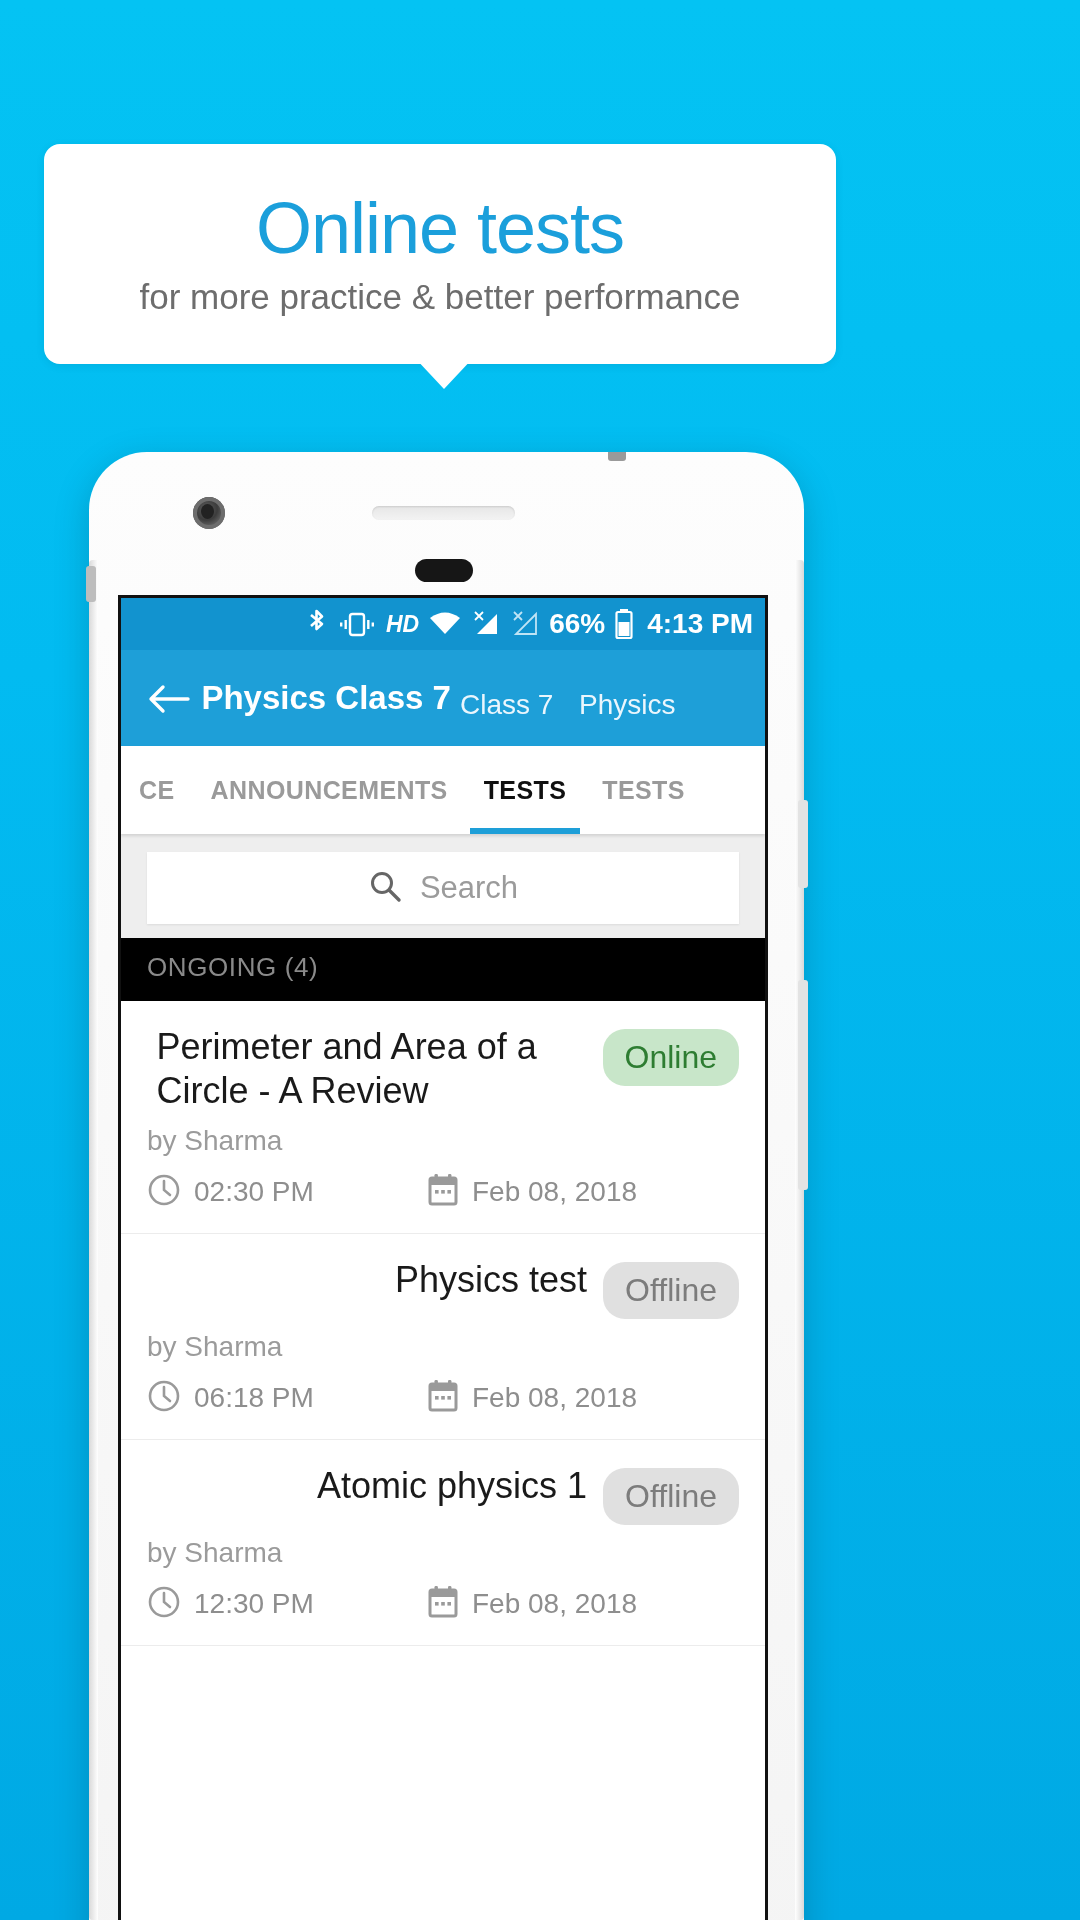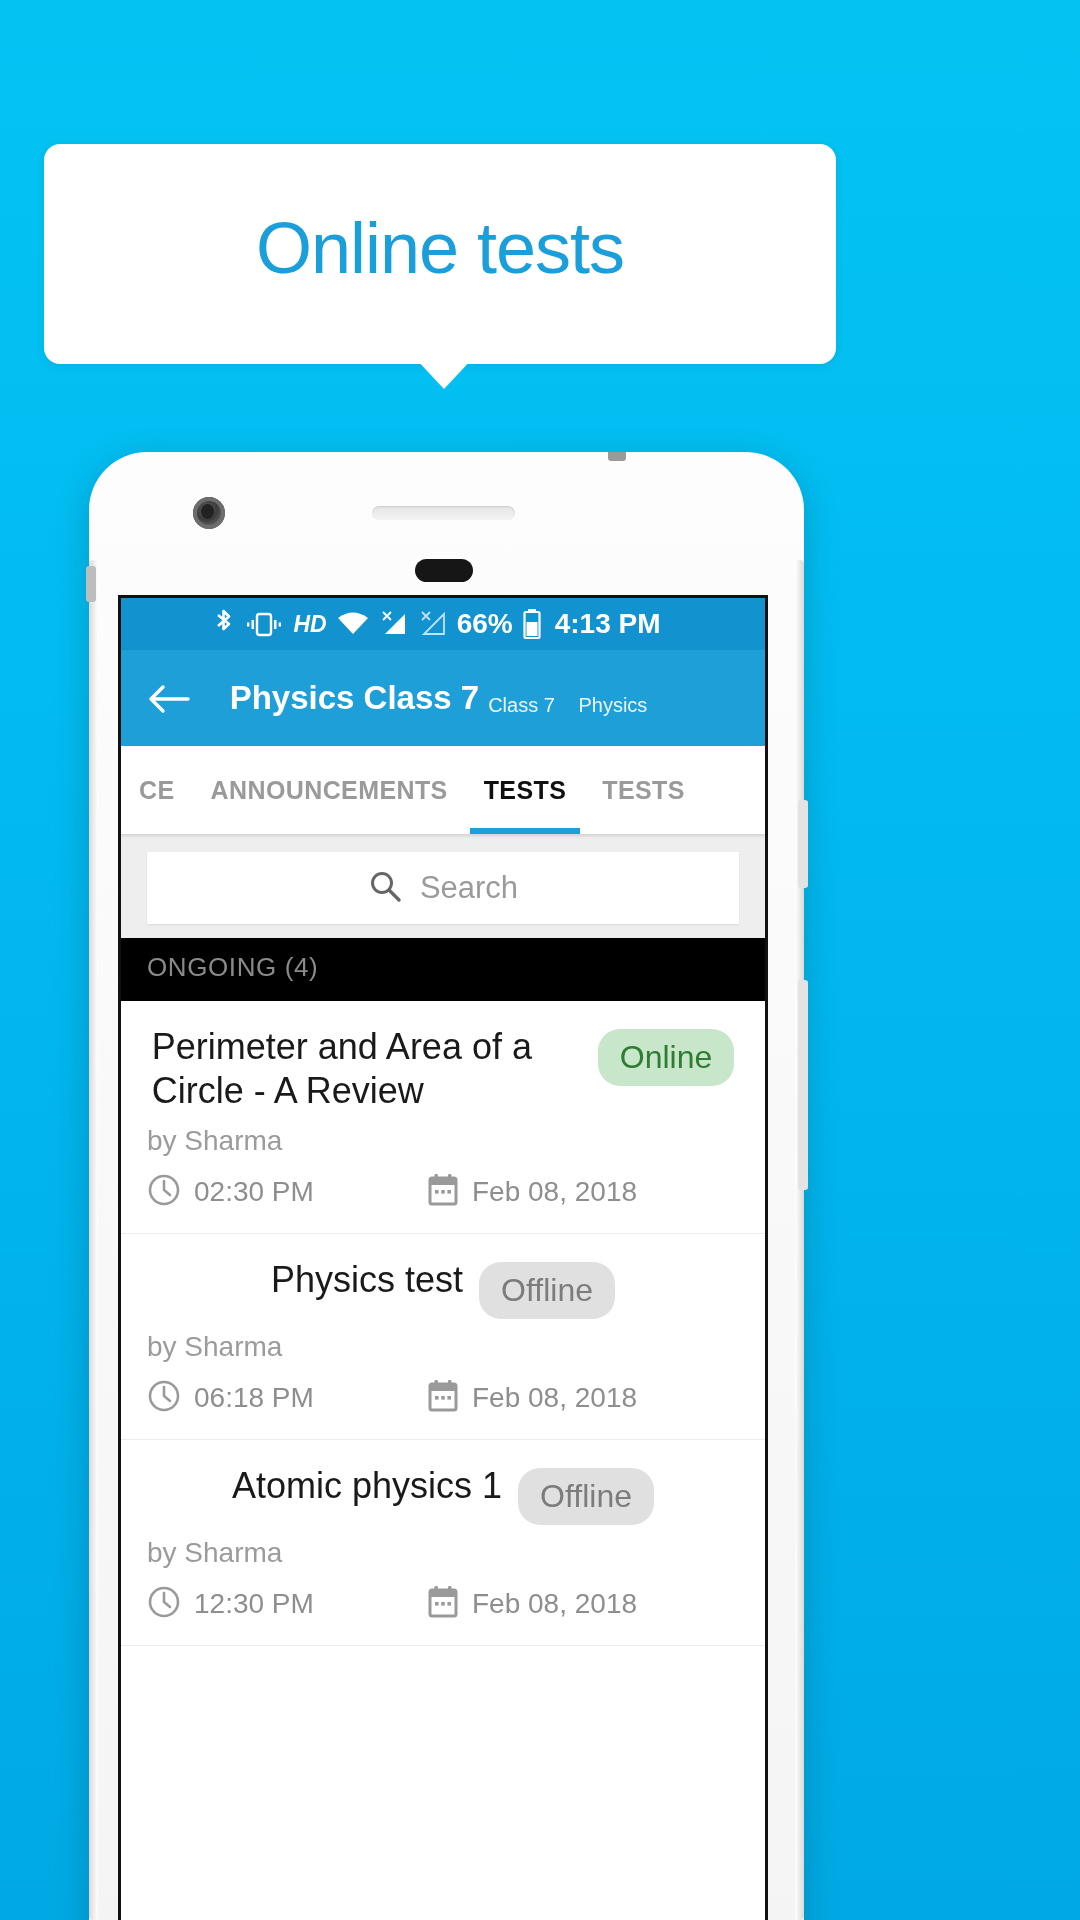--- a/index.html
+++ b/index.html
@@ -88,38 +88,38 @@
   
   .screen{
     position:absolute; left:118px; top:595px; width:650px; height:1325px;
     background:#ffffff; border:3px solid #111; border-bottom:none;
     overflow:hidden;
   }
 
   
   .statusbar{
     height:52px; background:#1293cf; display:flex; align-items:center;
-    justify-content:center; padding-right:12px; gap:9px;
+    justify-content:flex-end; padding-right:12px; gap:9px;
   }
   .statusbar svg{ display:block; }
   .sb-txt{ color:#fff; font-size:28px; font-weight:700; letter-spacing:0px; }
   .sb-hd{ color:#fff; font-size:23px; font-weight:700; font-style:italic; }
   .sb-time{ color:#fff; font-size:28px; font-weight:700; margin-left:4px; }
 
   
   .appbar{
     height:96px; background:#1e9fd8; position:relative;
     display:flex; align-items:center; justify-content:center;
   }
   .back-arrow{
     position:absolute; left:26px; top:30px; width:44px; height:38px;
     display:flex; align-items:center; justify-content:center; cursor:pointer;
   }
   .appbar-title{ color:#fff; font-size:33px; font-weight:700; line-height:1.1; }
-  .appbar-sub{ color:#eaf6fd; font-size:20px; font-weight:400; margin-top:14px; }
+  .appbar-sub{ color:#eaf6fd; font-size:28px; font-weight:400; margin-top:14px; }
   .appbar-sub span{ margin:0 9px; }
 
   
   .tabs{
     height:88px; background:#fff; display:flex; align-items:stretch;
     box-shadow:0 2px 3px rgba(0,0,0,0.12); position:relative; z-index:5;
   }
   .tab{
     flex:0 0 auto; display:flex; align-items:center; justify-content:center;
     font-size:25px; font-weight:700; color:#9a9a9a; letter-spacing:0.4px;
@@ -145,21 +145,21 @@
     background:#000000; padding:14px 26px 18px 26px;
     font-size:26px; color:#8a8a8a; letter-spacing:0.6px;
   }
 
   
   .test-list{ background:#fff; }
   .test-card{
     padding:24px 26px 22px 26px; border-bottom:1px solid #ececec;
     position:relative; cursor:pointer;
   }
-  .tc-top{ display:flex; align-items:flex-start; justify-content:center; gap:16px; }
+  .tc-top{ display:flex; align-items:flex-start; justify-content:flex-end; gap:16px; }
   .tc-title{
     font-size:36px; color:#1a1a1a; font-weight:400; line-height:1.22;
     max-width:430px;
   }
   .badge{
     flex:0 0 auto; border-radius:22px; padding:10px 22px;
     font-size:32px; font-weight:400; white-space:nowrap; margin-top:4px;
   }
   .badge.online{ background:#c8e6c9; color:#2e7d32; }
   .badge.offline{ background:#e0e0e0; color:#7c7c7c; }
@@ -167,20 +167,21 @@
   .tc-meta{ display:flex; align-items:flex-end; margin-top:16px; }
   .meta-item{ display:flex; align-items:center; gap:13px; }
   .meta-item.time{ width:280px; }
   .meta-text{ font-size:28px; color:#8e8e8e; }
 </style>
 </head>
 <body>
 
 <div class="promo-bubble">
   <div class="promo-title">Online tests</div>
+  <div class="promo-sub">for more practice &amp; better performance</div>
 </div>
 <div class="promo-tail"></div>
 
 <div class="phone"></div>
 <div class="phone-edge-left"></div>
 <div class="phone-edge-right"></div>
 <div class="phone-btn-left"></div>
 <div class="phone-btn-r1"></div>
 <div class="phone-btn-r2"></div>
 <div class="phone-top-notch"></div>

